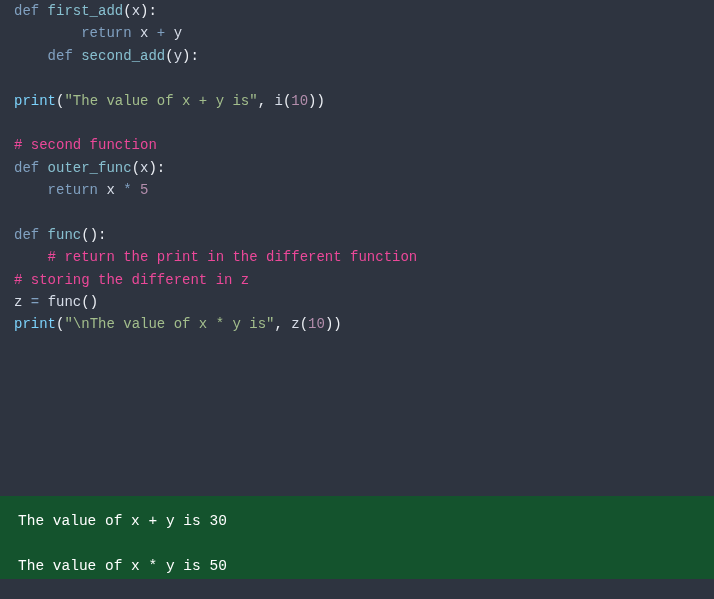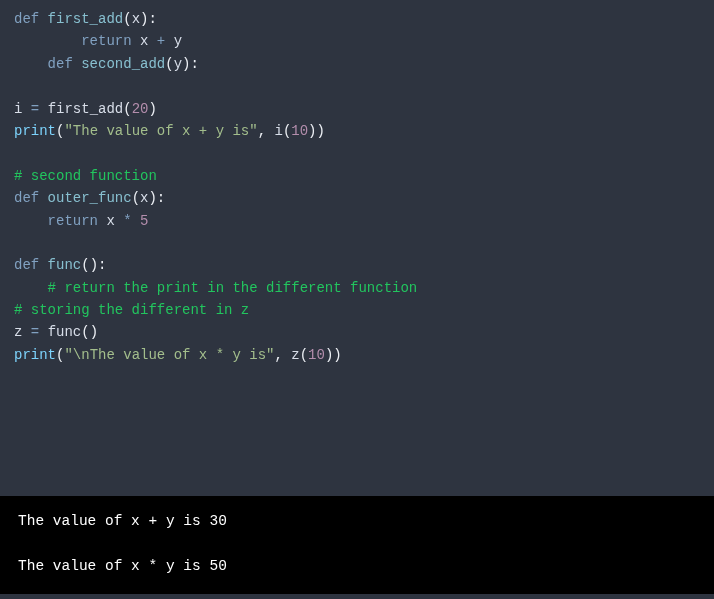--- a/index.html
+++ b/index.html
@@ -8,58 +8,57 @@
     font-family: Consolas, Monaco, 'Courier New', monospace;
     font-size: 14px;
     line-height: 1.6;
     width: 714px;
     height: 599px;
     overflow: hidden;
     background: #2e3440;
   }
   .code-pane {
     background: #2e3440;
-    padding: 8px 14px;
+    padding: 0 14px;
     height: 496px;
     box-sizing: border-box;
     color: #d8dee9;
   }
   .output-pane {
-    background: #000000;
+    background: #14532d;
     color: #ffffff;
     padding: 14px 18px;
-    height: 98px;
+    height: 83px;
     box-sizing: border-box;
     font-size: 14.5px;
     line-height: 1.55;
     white-space: pre;
   }
   .line { white-space: pre; min-height: 1.6em; }
   .kw { color: #81a1c1; }       
   .fn { color: #88c0d0; }       
   .builtin { color: #7dd3fc; }  
   .param { color: #d8dee9; }    
   .op { color: #81a1c1; }       
   .paren { color: #eceff4; }    
   .comma { color: #eceff4; }
   .num { color: #b48ead; }      
   .str { color: #a3be8c; }      
-  .cmt { color: #22c55e; }      
+  .cmt { color: #ec4899; }      
   .colon { color: #eceff4; }
   .ident { color: #d8dee9; }
 </style>
 </head>
 <body>
 
 <div class="code-pane">
   <div class="line"><span class="kw">def </span><span class="fn">first_add</span><span class="paren">(</span><span class="param">x</span><span class="paren">)</span><span class="colon">:</span></div>
   <div class="line"><span>        </span><span class="kw">return </span><span class="ident">x</span><span class="op"> + </span><span class="ident">y</span></div>
   <div class="line"><span>    </span><span class="kw">def </span><span class="fn">second_add</span><span class="paren">(</span><span class="param">y</span><span class="paren">)</span><span class="colon">:</span></div>
   <div class="line"></div>
-  <div class="line"><span class="ident">i</span><span class="op"> = </span><span class="ident">first_add</span><span class="paren">(</span><span class="num">20</span><span class="paren">)</span></div>
   <div class="line"><span class="builtin">print</span><span class="paren">(</span><span class="str">"The value of x + y is"</span><span class="comma">, </span><span class="ident">i</span><span class="paren">(</span><span class="num">10</span><span class="paren">)</span><span class="paren">)</span></div>
   <div class="line"></div>
   <div class="line"><span class="cmt"># second function</span></div>
   <div class="line"><span class="kw">def </span><span class="fn">outer_func</span><span class="paren">(</span><span class="param">x</span><span class="paren">)</span><span class="colon">:</span></div>
   <div class="line"><span>    </span><span class="kw">return </span><span class="ident">x</span><span class="op"> * </span><span class="num">5</span></div>
   <div class="line"></div>
   <div class="line"><span class="kw">def </span><span class="fn">func</span><span class="paren">(</span><span class="paren">)</span><span class="colon">:</span></div>
   <div class="line"><span>    </span><span class="cmt"># return the print in the different function</span></div>
   <div class="line"><span class="cmt"># storing the different in z</span></div>
   <div class="line"><span class="ident">z</span><span class="op"> = </span><span class="ident">func</span><span class="paren">(</span><span class="paren">)</span></div>

